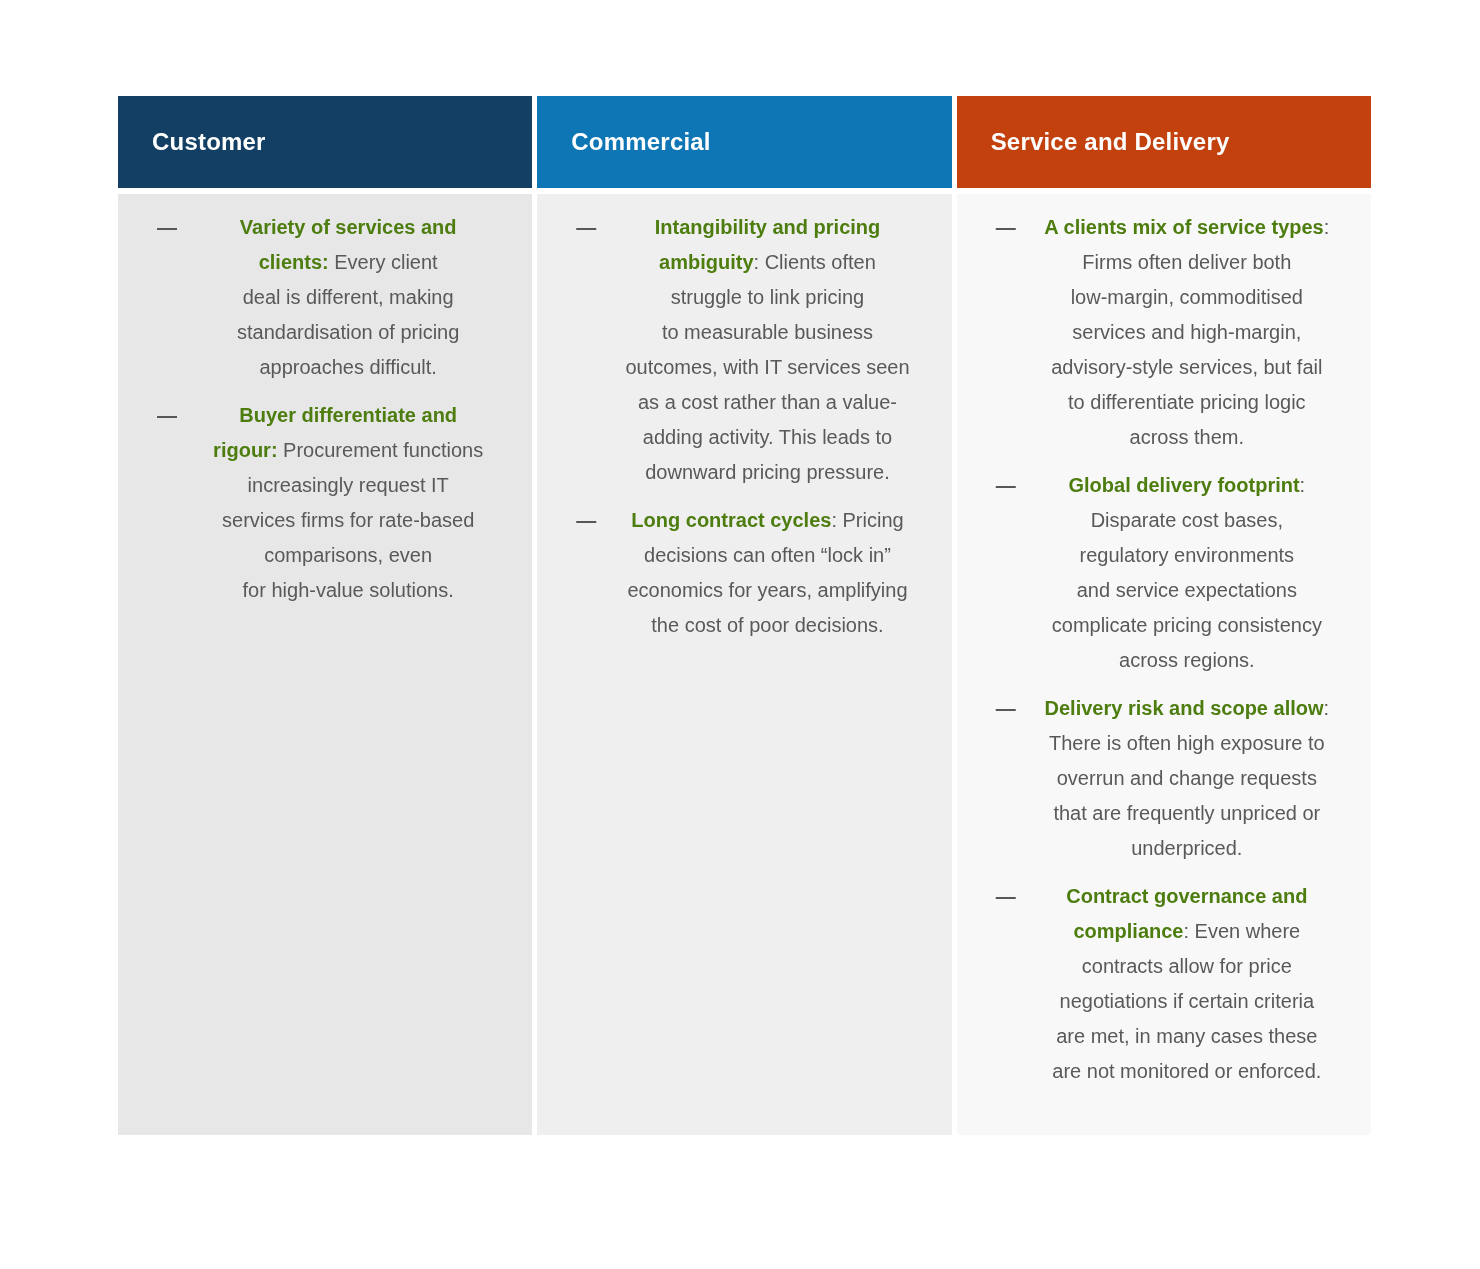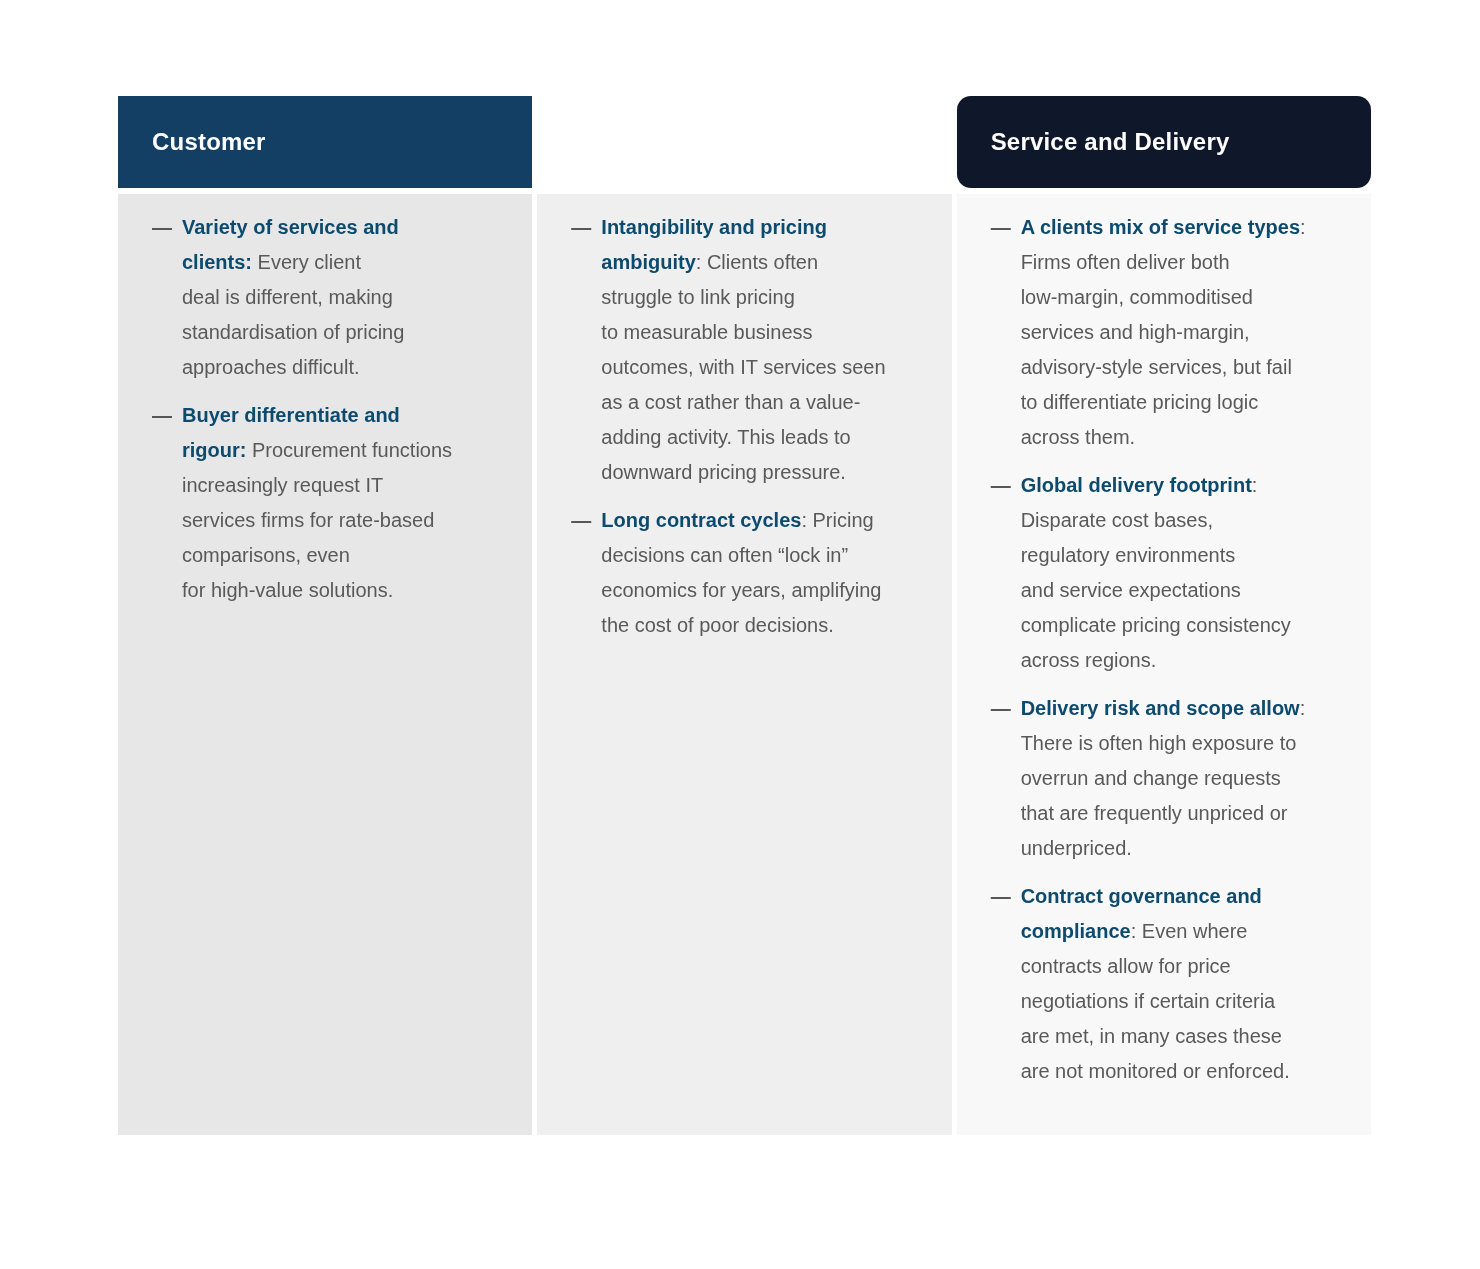--- a/index.html
+++ b/index.html
@@ -8,41 +8,42 @@
     background: #ffffff;
     width: 1480px;
     height: 1269px;
     font-family: "Liberation Sans", "DejaVu Sans", sans-serif;
   }
   .table-wrap {
     position: absolute;
     left: 118px;
     top: 96px;
     width: 1253px;
+    text-align: center;
   }
   .grid {
     display: grid;
     grid-template-columns: repeat(3, 1fr);
     grid-template-rows: 92px 941px;
     column-gap: 5px;
     row-gap: 6px;
   }
   .hdr {
     display: flex;
     align-items: center;
     padding: 0 20px 0 34px;
     color: #ffffff;
     font-size: 24px;
     font-weight: bold;
     letter-spacing: 0.2px;
     grid-row: 1;
   }
   .hdr-1 { background: #123f63; grid-column: 1; }
   .hdr-2 { background: #0e76b4; grid-column: 2; }
-  .hdr-3 { background: #0f172a; grid-column: 3; border-radius: 14px; }
+  .hdr-3 { background: #c2410c; grid-column: 3; }
   .cell {
     grid-row: 2;
     padding: 16px 18px 20px 34px;
     overflow: hidden;
     box-sizing: border-box;
   }
   .cell-1 { background: #e7e7e7; grid-column: 1; }
   .cell-2 { background: #efefef; grid-column: 2; }
   .cell-3 { background: #f8f8f8; grid-column: 3; }
   .bullet {
@@ -59,31 +60,34 @@
     width: 30px;
     font-weight: bold;
     color: #575757;
   }
   .bt {
     flex: 1;
     white-space: pre-line;
   }
   .bt b {
     font-weight: bold;
-    color: #0c4a6e;
+    color: #4d7c0f;
   }
 </style>
 </head>
 <body>
 
 <div class="table-wrap">
   <div class="grid">
 
     <div class="hdr hdr-1">
       <span>Customer</span>
+    </div>
+    <div class="hdr hdr-2">
+      <span>Commercial</span>
     </div>
     <div class="hdr hdr-3">
       <span>Service and Delivery</span>
     </div>
 
     <div class="cell cell-1">
       <div class="bullet">
         <span class="dash">—</span>
         <div class="bt"><b>Variety of services and
 clients:</b><span> Every client

